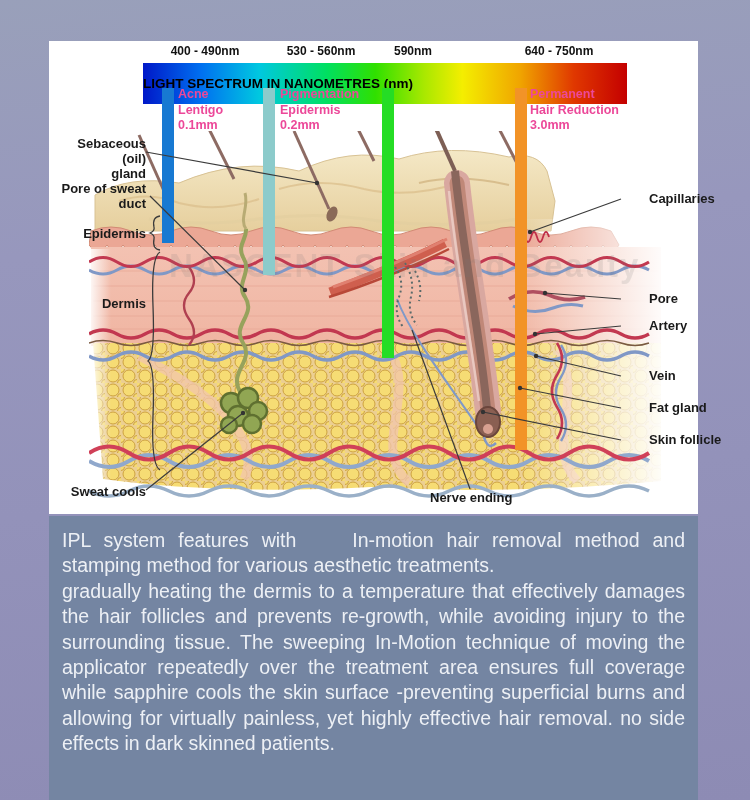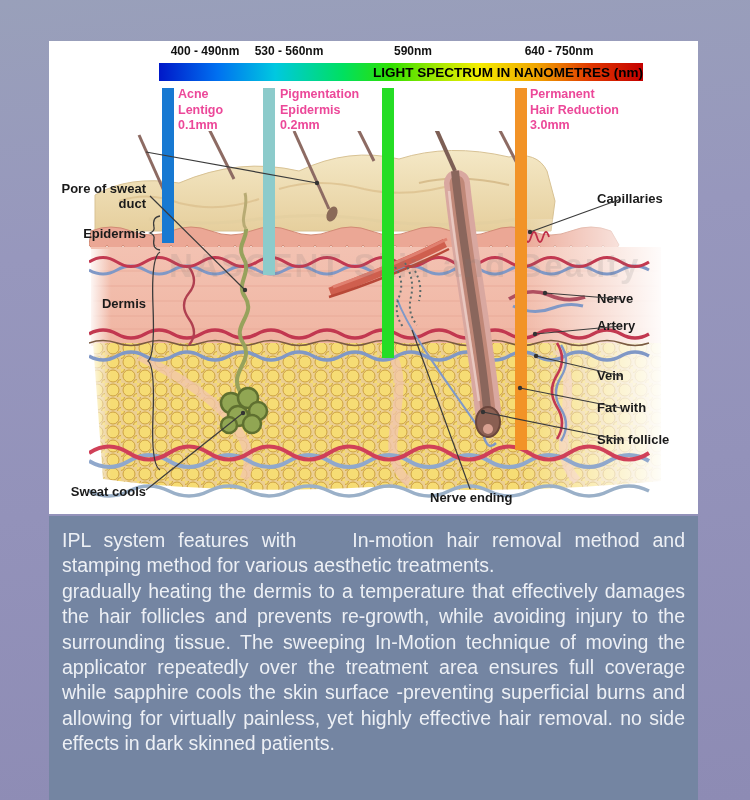--- a/index.html
+++ b/index.html
@@ -2,48 +2,48 @@
 <html><head>
 <meta charset="utf-8">
 <style>
   html,body{margin:0;padding:0;}
   .page{position:relative;width:750px;height:800px;overflow:hidden;
     background:linear-gradient(175deg,#99a0ba 0%,#9797bd 30%,#9392ba 60%,#8d8bb4 100%);
     font-family:"Liberation Sans",sans-serif;}
   .card{position:absolute;left:49px;top:41px;width:649px;height:473px;background:#ffffff;}
   
   .wl-label{position:absolute;top:3px;transform:translateX(-50%);font-size:12px;font-weight:bold;color:#111;white-space:nowrap;}
-  .spectrum-bar{position:absolute;left:94px;top:22px;width:484px;height:18px;display:flex;align-items:center;justify-content:flex-end;
-    background:linear-gradient(90deg,#0018c8 0%,#0070f0 12%,#00c8e0 24%,#00e060 38%,#30e000 48%,#a8e800 58%,#f4ee00 66%,#f0a400 78%,#e03800 89%,#c40000 100%);margin-left:16px;}
+  .spectrum-bar{position:absolute;left:94px;top:22px;width:484px;height:41px;display:flex;align-items:center;justify-content:flex-start;
+    background:linear-gradient(90deg,#0018c8 0%,#0070f0 12%,#00c8e0 24%,#00e060 38%,#30e000 48%,#a8e800 58%,#f4ee00 66%,#f0a400 78%,#e03800 89%,#c40000 100%);}
   .spectrum-title{font-size:13.5px;font-weight:bold;color:#000;}
   .depth-bar{position:absolute;top:47px;width:12px;z-index:20;}
   .treatment-label{position:absolute;top:46px;z-index:21;font-size:12.5px;line-height:15.5px;font-weight:bold;color:#ec4899;white-space:pre-line;}
   
   .anat{position:absolute;z-index:30;font-size:13px;line-height:15px;font-weight:bold;color:#1a1a1a;white-space:pre-line;}
   .anat.left{left:8px;width:89px;text-align:right;}
-  .anat.right{left:548px;text-align:right;white-space:nowrap;}
+  .anat.right{left:600px;text-align:right;white-space:nowrap;}
   .watermark{position:absolute;left:120px;top:206px;width:440px;z-index:12;text-align:center;
     font-size:33px;font-weight:bold;color:#777;opacity:.15;letter-spacing:2px;white-space:nowrap;}
   .illus{position:absolute;left:40px;top:90px;z-index:5;}
   .overlay{position:absolute;left:0;top:0;z-index:31;}
   
   .text-panel{position:absolute;left:49px;top:516px;width:649px;height:296px;background:#7485a2;box-sizing:border-box;
     padding:12px 13px 0 13px;color:#edf0f5;font-size:19.5px;line-height:25.4px;text-align:justify;}
   .text-panel p{margin:0;}
   .brand-gap{display:inline-block;width:56px;}
 </style>
 </head>
 <body>
 
 <div class="page">
 
   <div class="card">
 
     <div class="wl-label" style="left:156px">400 - 490nm</div>
-    <div class="wl-label" style="left:240px">530 - 560nm</div>
+    <div class="wl-label" style="left:272px">530 - 560nm</div>
     <div class="wl-label" style="left:364px">590nm</div>
     <div class="wl-label" style="left:510px">640 - 750nm</div>
 
     <div class="spectrum-bar">
       <span class="spectrum-title">LIGHT SPECTRUM IN NANOMETRES (nm)</span>
     </div>
 
     <svg class="illus" width="580" height="380" viewBox="0 0 580 380">
       <defs>
         <linearGradient id="surfG" x1="0" y1="0" x2="0" y2="1">
@@ -215,31 +215,33 @@
         <circle cx="487" cy="315" r="2.2"></circle>
           <circle cx="471" cy="347" r="2.2"></circle>
           <circle cx="434" cy="371" r="2.2"></circle>
       </g>
       <g stroke="#3b3b3b" stroke-width="1.3" fill="none">
         <path d="M111,175 Q103,176 105,186 Q106,190 101,192 Q106,194 105,198 Q103,208 111,209"></path>
         <path d="M111,211 Q102,216 104,265 Q106,315 99,320 Q106,325 104,375 Q102,424 111,429"></path>
       </g>
     </svg>
 
+    <div class="anat left" style="top:95px">Sebaceous (oil)
+gland</div>
     <div class="anat left" style="top:140px">Pore of sweat
 duct</div>
     <div class="anat left" style="top:185px">Epidermis</div>
     <div class="anat left" style="top:255px">Dermis</div>
     <div class="anat left" style="top:443px">Sweat cools</div>
 
     <div class="anat right" style="top:150px">Capillaries</div>
-    <div class="anat right" style="top:250px">Nerve</div>
+    <div class="anat right" style="top:250px">Pore</div>
     <div class="anat right" style="top:277px">Artery</div>
     <div class="anat right" style="top:327px">Vein</div>
-    <div class="anat right" style="top:359px">Fat with</div>
+    <div class="anat right" style="top:359px">Fat gland</div>
     <div class="anat right" style="top:391px">Skin follicle</div>
 
     <div class="anat" style="left:381px;top:449px">Nerve ending</div>
   </div>
 
   <div class="text-panel">
     <p><span>IPL system features with</span><span class="brand-gap"></span><span>In-motion hair removal method and stamping method for various aesthetic treatments.</span></p>
     <p>gradually heating the dermis to a temperature that effectively damages the hair follicles and prevents re-growth, while avoiding injury to the surrounding tissue. The sweeping In-Motion technique of moving the applicator repeatedly over the treatment area ensures full coverage while sapphire cools the skin surface -preventing superficial burns and allowing for virtually painless, yet highly effective hair removal. no side effects in dark skinned patients.</p>
   </div>
 

